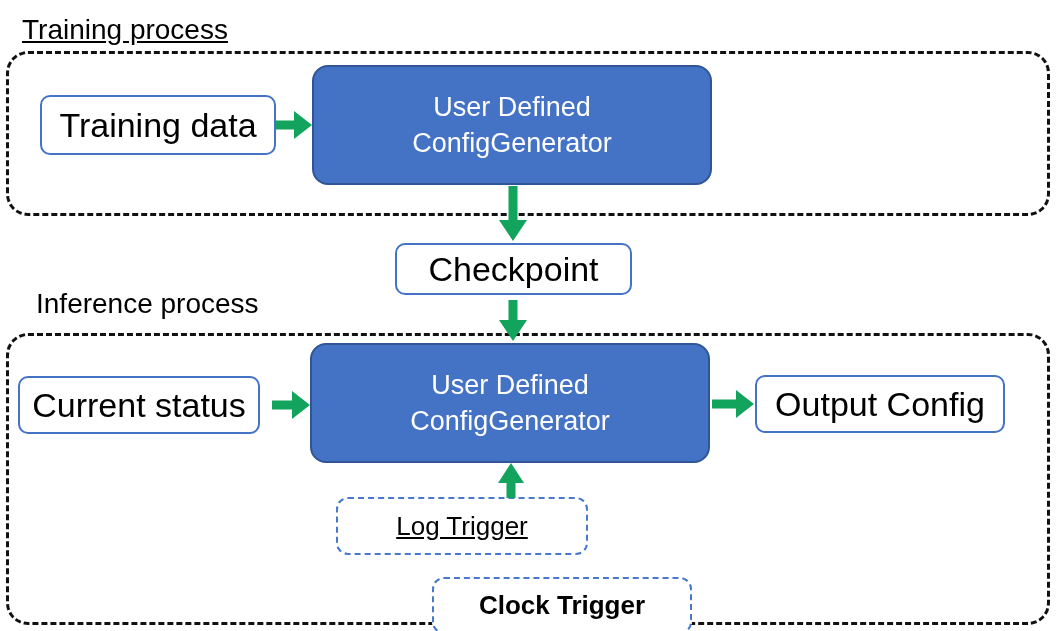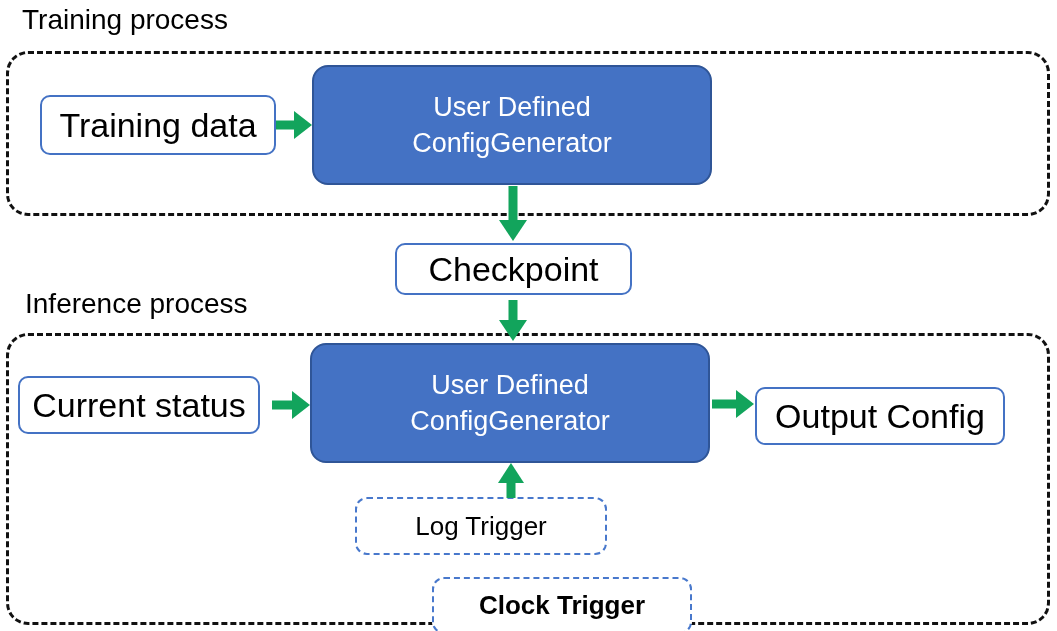--- a/index.html
+++ b/index.html
@@ -75,21 +75,21 @@
   .trigger-box.log { z-index: 2; }
   .trigger-box.clock { z-index: 3; }
 
   .arrow { z-index: 5; }
   .arrow svg { display: block; }
   .arrow-fill { fill: var(--arrow-green, #12a45c); }
 </style>
 </head>
 <body>
 
-<div class="abs section-label" style="left:22px; top:2px;">Training process</div>
+<div class="abs section-label" style="left:22px; top:12px;text-decoration:underline;">Training process</div>
 
 <div class="abs dashed-container" style="left:6px; top:51px; width:1044px; height:165px;"></div>
 
 <div class="abs light-box" style="left:40px; top:95px; width:236px; height:60px;">Training data</div>
 
 <div class="abs arrow" style="left:276px; top:111px;">
   <svg width="36" height="28" viewBox="0 0 36 28">
     <rect class="arrow-fill" x="0" y="9.5" width="20" height="9"></rect>
     <polygon class="arrow-fill" points="18,0 36,14 18,28"></polygon>
   </svg>
@@ -109,21 +109,21 @@
 
 <div class="abs light-box" style="left:395px; top:243px; width:237px; height:52px;">Checkpoint</div>
 
 <div class="abs arrow" style="left:499px; top:300px;">
   <svg width="28" height="41" viewBox="0 0 28 41">
     <rect class="arrow-fill" x="9.5" y="0" width="9" height="22"></rect>
     <polygon class="arrow-fill" points="0,20 28,20 14,41"></polygon>
   </svg>
 </div>
 
-<div class="abs section-label" style="left:25px; top:286px;">Inference process</div>
+<div class="abs section-label" style="left:36px; top:286px;">Inference process</div>
 
 <div class="abs dashed-container" style="left:6px; top:333px; width:1044px; height:292px;"></div>
 
 <div class="abs light-box" style="left:18px; top:376px; width:242px; height:58px;">Current status</div>
 
 <div class="abs arrow" style="left:272px; top:391px;">
   <svg width="38" height="28" viewBox="0 0 38 28">
     <rect class="arrow-fill" x="0" y="9.5" width="22" height="9"></rect>
     <polygon class="arrow-fill" points="20,0 38,14 20,28"></polygon>
   </svg>
@@ -134,24 +134,24 @@
   <span>ConfigGenerator</span>
 </div>
 
 <div class="abs arrow" style="left:712px; top:390px;">
   <svg width="42" height="28" viewBox="0 0 42 28">
     <rect class="arrow-fill" x="0" y="9.5" width="26" height="9"></rect>
     <polygon class="arrow-fill" points="24,0 42,14 24,28"></polygon>
   </svg>
 </div>
 
-<div class="abs light-box" style="left:755px; top:375px; width:250px; height:58px;margin-top:12px;">Output Config</div>
+<div class="abs light-box" style="left:755px; top:375px; width:250px; height:58px;">Output Config</div>
 
 <div class="abs arrow" style="left:498px; top:463px;">
   <svg width="26" height="35" viewBox="0 0 26 35">
     <polygon class="arrow-fill" points="13,0 0,20 26,20"></polygon>
     <rect class="arrow-fill" x="8.5" y="18" width="9" height="17"></rect>
   </svg>
 </div>
 
-<div class="abs trigger-box log" style="left:355px; top:497px; width:252px; height:58px;">Log Trigger</div>
+<div class="abs trigger-box log" style="left:336px; top:497px; width:252px; height:58px;text-decoration:underline;">Log Trigger</div>
 
 <div class="abs trigger-box clock" style="left:432px; top:577px; width:260px; height:57px;font-weight:bold;">Clock Trigger</div>
 
 </body></html>

